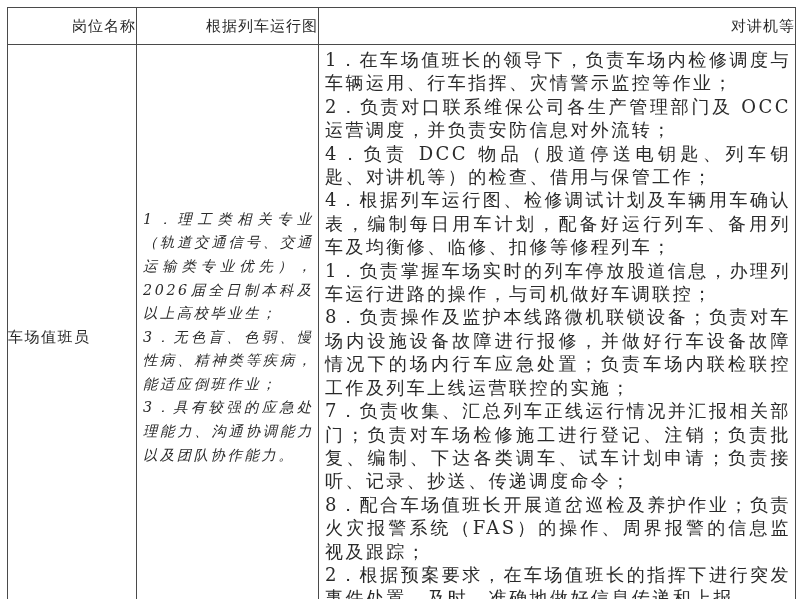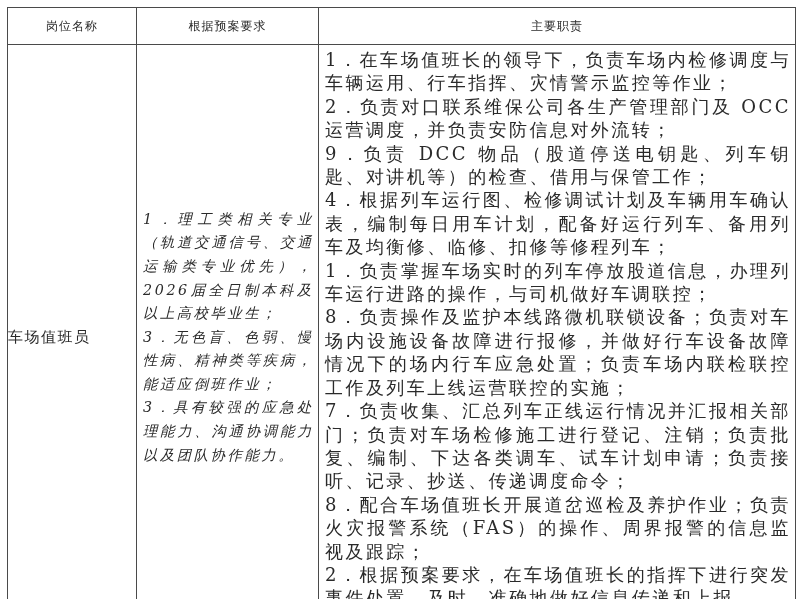--- a/index.html
+++ b/index.html
@@ -23,22 +23,22 @@
     border-collapse: collapse;
     table-layout: fixed;
   }
   .job-table th, .job-table td {
     border: 1.3px solid #4a4a4a;
     padding: 0;
   }
   .job-table th {
     height: 36px;
     font-weight: normal;
-    font-size: 12px;
-    text-align: center;
+    font-size: 15px;
+    text-align: right;
     vertical-align: middle;
     letter-spacing: 1px;
   }
   .col-name { width: 129px; }
   .col-req { width: 182px; }
   .col-duty { width: 477px; }
 
   .cell-name {
     vertical-align: middle;
     font-size: 15px;
@@ -73,36 +73,36 @@
 
 <table class="job-table">
   <colgroup>
     <col class="col-name">
     <col class="col-req">
     <col class="col-duty">
   </colgroup>
   <thead>
     <tr>
       <th>岗位名称</th>
-      <th>根据预案要求</th>
-      <th>主要职责</th>
+      <th>根据列车运行图</th>
+      <th>对讲机等</th>
     </tr>
   </thead>
   <tbody>
     <tr>
       <td class="cell-name">车场值班员</td>
       <td class="cell-req">
         <span class="para">1．理工类相关专业（轨道交通信号、交通运输类专业优先），2026届全日制本科及以上高校毕业生；</span>
         <span class="para">3．无色盲、色弱、慢性病、精神类等疾病，能适应倒班作业；</span>
         <span class="para">3．具有较强的应急处理能力、沟通协调能力以及团队协作能力。</span>
       </td>
       <td class="cell-duty">
         <span class="para">1．在车场值班长的领导下，负责车场内检修调度与车辆运用、行车指挥、灾情警示监控等作业；</span>
         <span class="para">2．负责对口联系维保公司各生产管理部门及 OCC 运营调度，并负责安防信息对外流转；</span>
-        <span class="para">9．负责 DCC 物品（股道停送电钥匙、列车钥匙、对讲机等）的检查、借用与保管工作；</span>
+        <span class="para">4．负责 DCC 物品（股道停送电钥匙、列车钥匙、对讲机等）的检查、借用与保管工作；</span>
         <span class="para">4．根据列车运行图、检修调试计划及车辆用车确认表，编制每日用车计划，配备好运行列车、备用列车及均衡修、临修、扣修等修程列车；</span>
         <span class="para">1．负责掌握车场实时的列车停放股道信息，办理列车运行进路的操作，与司机做好车调联控；</span>
         <span class="para">8．负责操作及监护本线路微机联锁设备；负责对车场内设施设备故障进行报修，并做好行车设备故障情况下的场内行车应急处置；负责车场内联检联控工作及列车上线运营联控的实施；</span>
         <span class="para">7．负责收集、汇总列车正线运行情况并汇报相关部门；负责对车场检修施工进行登记、注销；负责批复、编制、下达各类调车、试车计划申请；负责接听、记录、抄送、传递调度命令；</span>
         <span class="para">8．配合车场值班长开展道岔巡检及养护作业；负责火灾报警系统（FAS）的操作、周界报警的信息监视及跟踪；</span>
         <span class="para">2．根据预案要求，在车场值班长的指挥下进行突发事件处置，及时、准确地做好信息传递和上报。</span>
       </td>
     </tr>
   </tbody>
 </table>

